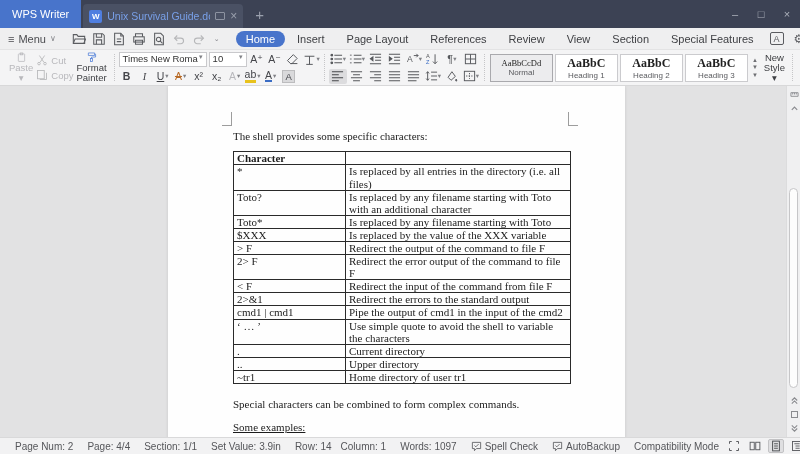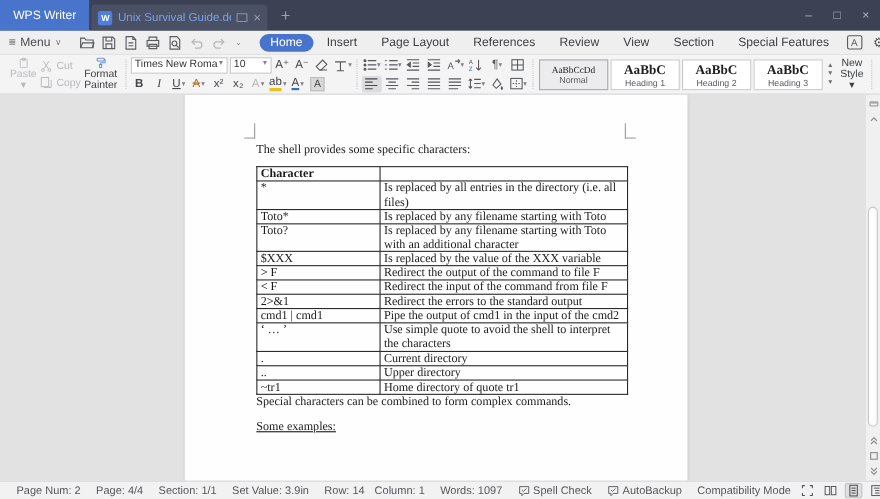--- a/index.html
+++ b/index.html
@@ -75,21 +75,21 @@
   .docarea { position:absolute; top:86px; left:0; width:800px; height:351px; background:#e2e2e3; overflow:hidden; }
   .page { position:absolute; left:168px; top:0; width:457px; height:500px; background:#fefefe; box-shadow:0 0 3px rgba(0,0,0,.12); font-family:"Liberation Serif","DejaVu Serif",serif; color:#1c1c1c; }
   .pcontent { padding:44px 56px 0 65px; font-size:11px; line-height:1.12; }
   .cmark { position:absolute; width:10px; height:14px; top:26px; }
   .cmark.tl { left:54px; border-right:1px solid #9d9d9d; border-bottom:1px solid #9d9d9d; }
   .cmark.tr { left:400px; border-left:1px solid #9d9d9d; border-bottom:1px solid #9d9d9d; }
   .shelltable { border-collapse:collapse; width:338px; margin-top:9px; font-size:11px; }
   .shelltable td { border:1px solid #2a2a2a; padding:0 3px; line-height:1.1; vertical-align:top; }
   .shelltable td.c1 { width:112px; }
   .shelltable tr.hdr td { font-weight:bold; }
-  .para-combined { }
+  .para-combined { margin-top:14px; }
   .para-examples { margin-top:11px; text-decoration:underline; }
   .vscroll { position:absolute; right:0; top:0; width:14px; height:351px; background:#f0f0f1; border-left:1px solid #dcdcdd; }
   .vs-ic { position:absolute; left:1px; width:12px; height:12px; display:flex; align-items:center; justify-content:center; color:#8a8b8f; }
   .vs-ic svg { width:9px; height:9px; }
   .vthumb { position:absolute; left:2px; top:102px; width:9px; height:200px; background:#fdfdfd; border:1px solid #c6c6c8; border-radius:5px; }
   .browse-sq { width:7px; height:7px; border:1px solid #8a8b8f; }
 
   
   .statusbar { position:absolute; bottom:0; left:0; width:800px; height:17px; background:#f2f2f3; border-top:1px solid #d9d9da; display:flex; align-items:center; font-size:10px; color:#55565a; padding:0 8px; }
   .st-item { padding:0 7px; white-space:nowrap; display:flex; align-items:center; gap:3px; }
@@ -455,62 +455,66 @@
           <tbody>
               <tr class="hdr">
             <td class="c1">Character</td>
             <td></td>
           </tr>
           <tr>
                 <td class="c1">*</td>
                 <td>Is replaced by all entries in the directory (i.e. all files)</td>
               </tr>
           <tr>
+                <td class="c1">Toto?</td>
+                <td>Is replaced by any filename starting with Toto with an additional character</td>
+              </tr>
+          <tr>
                 <td class="c1">Toto*</td>
                 <td>Is replaced by any filename starting with Toto</td>
               </tr>
           <tr>
-                <td class="c1">Toto?</td>
-                <td>Is replaced by any filename starting with Toto with an additional character</td>
-              </tr>
-          <tr>
                 <td class="c1">$XXX</td>
                 <td>Is replaced by the value of the XXX variable</td>
               </tr>
           <tr>
                 <td class="c1">&gt; F</td>
                 <td>Redirect the output of the command to file F</td>
               </tr>
           <tr>
+                <td class="c1">2&gt; F</td>
+                <td>Redirect the error output of the command to file F</td>
+              </tr>
+          <tr>
                 <td class="c1">&lt; F</td>
                 <td>Redirect the input of the command from file F</td>
               </tr>
           <tr>
                 <td class="c1">2&gt;&amp;1</td>
                 <td>Redirect the errors to the standard output</td>
               </tr>
           <tr>
                 <td class="c1">cmd1 | cmd1</td>
                 <td>Pipe the output of cmd1 in the input of the cmd2</td>
               </tr>
           <tr>
                 <td class="c1">‘ … ’</td>
-                <td>Use simple quote to avoid the shell to interpret the characters</td>
+                <td>Use simple quote to avoid the shell to variable the characters</td>
               </tr>
           <tr>
                 <td class="c1">.</td>
                 <td>Current directory</td>
               </tr>
           <tr>
                 <td class="c1">..</td>
                 <td>Upper directory</td>
               </tr>
           <tr>
                 <td class="c1">~tr1</td>
-                <td>Home directory of quote tr1</td>
+                <td>Home directory of user tr1</td>
               </tr>
         </tbody>
           </table>
         <p class="para-combined">Special characters can be combined to form complex commands.</p>
         <p class="para-examples">Some examples:</p>
 
       </div>
     </div>
 
     <div class="vscroll">

